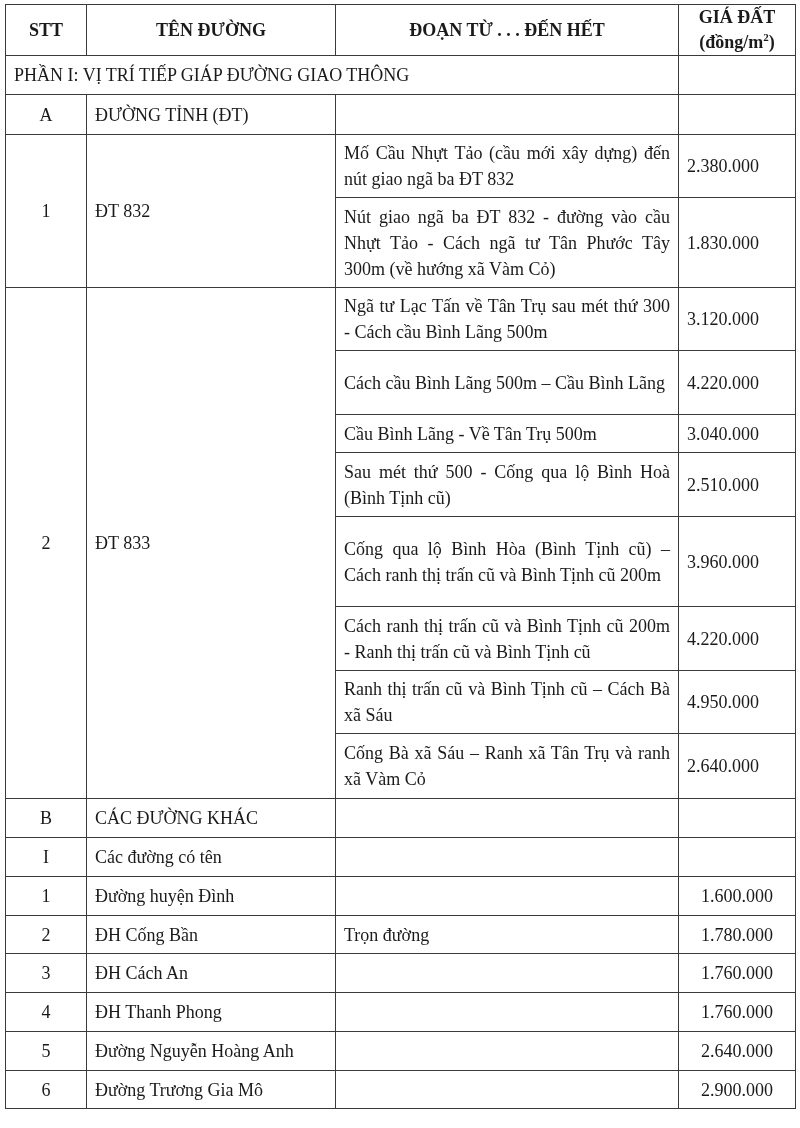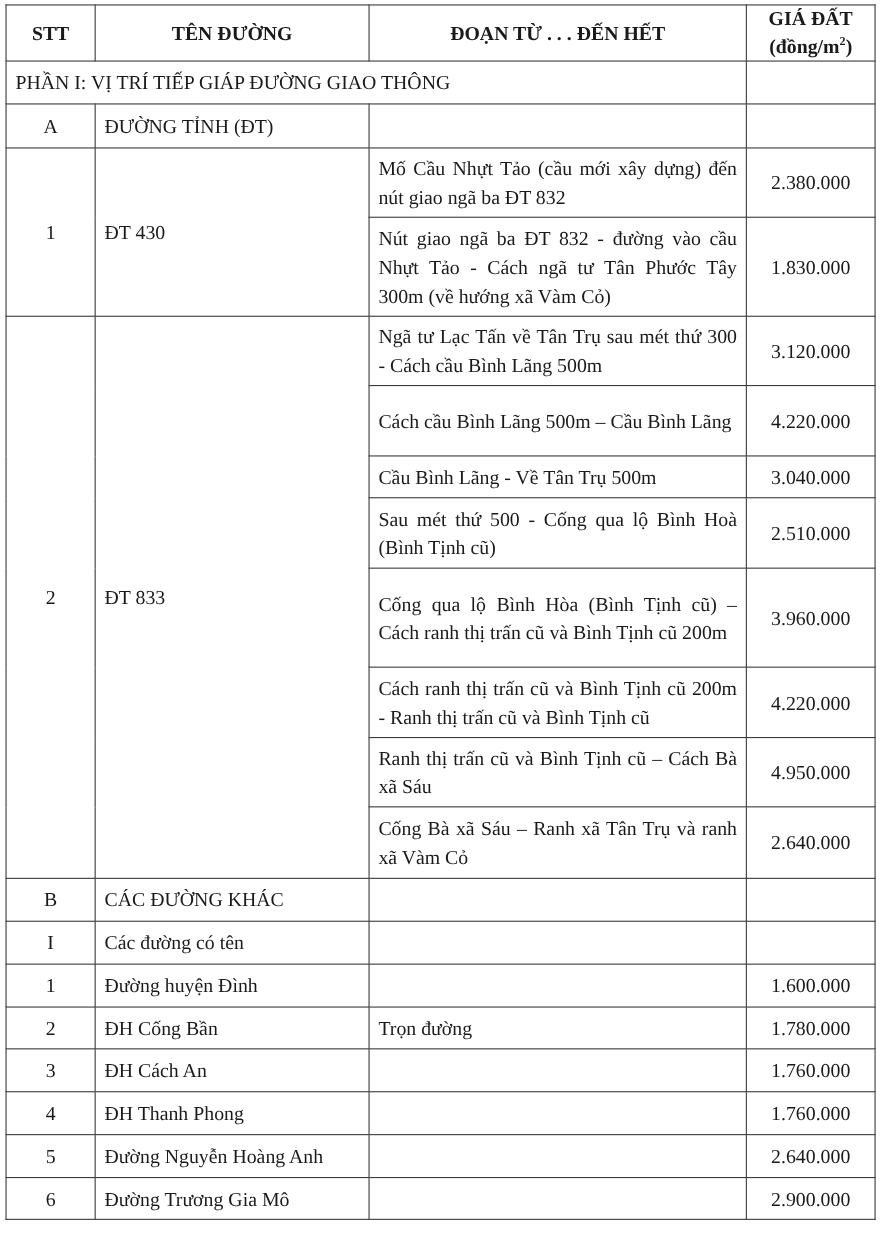--- a/index.html
+++ b/index.html
@@ -14,21 +14,21 @@
   }
   col.c-stt { width: 81px; }
   col.c-name { width: 249px; }
   col.c-seg { width: 343px; }
   col.c-price { width: 117px; }
   th { font-weight: bold; text-align: center; font-size: 18px; }
   th.h-price { line-height: 25px; }
   .center { text-align: center; }
   .bold { font-weight: normal; }
   .seg { text-align: justify; padding: 4px 8px 4px 8px; }
-  .price { text-align: center; }
+  .price { text-align: left; }
   .price-right { text-align: center; padding-right: 16px; }
   sup { font-size: 11px; line-height: 0; }
 </style>
 </head>
 <body>
 
 <table class="price-table">
   <colgroup>
     <col class="c-stt">
       <col class="c-name">
@@ -53,21 +53,21 @@
 
   <tr style="height:40px">
     <td class="center bold">A</td>
     <td class="bold">ĐƯỜNG TỈNH (ĐT)</td>
     <td></td>
     <td></td>
   </tr>
 
   <tr style="height:63px">
     <td rowspan="2" class="center">1</td>
-    <td rowspan="2">ĐT 430</td>
+    <td rowspan="2">ĐT 832</td>
     <td class="seg">Mố Cầu Nhựt Tảo (cầu mới xây dựng) đến nút giao ngã ba ĐT 832</td>
     <td class="price">2.380.000</td>
   </tr>
   <tr style="height:90px">
     <td class="seg">Nút giao ngã ba ĐT 832 - đường vào cầu Nhựt Tảo - Cách ngã tư Tân Phước Tây 300m (về hướng xã Vàm Cỏ)</td>
     <td class="price">1.830.000</td>
   </tr>
 
   <tr style="height:63px">
     <td rowspan="8" class="center">2</td>

